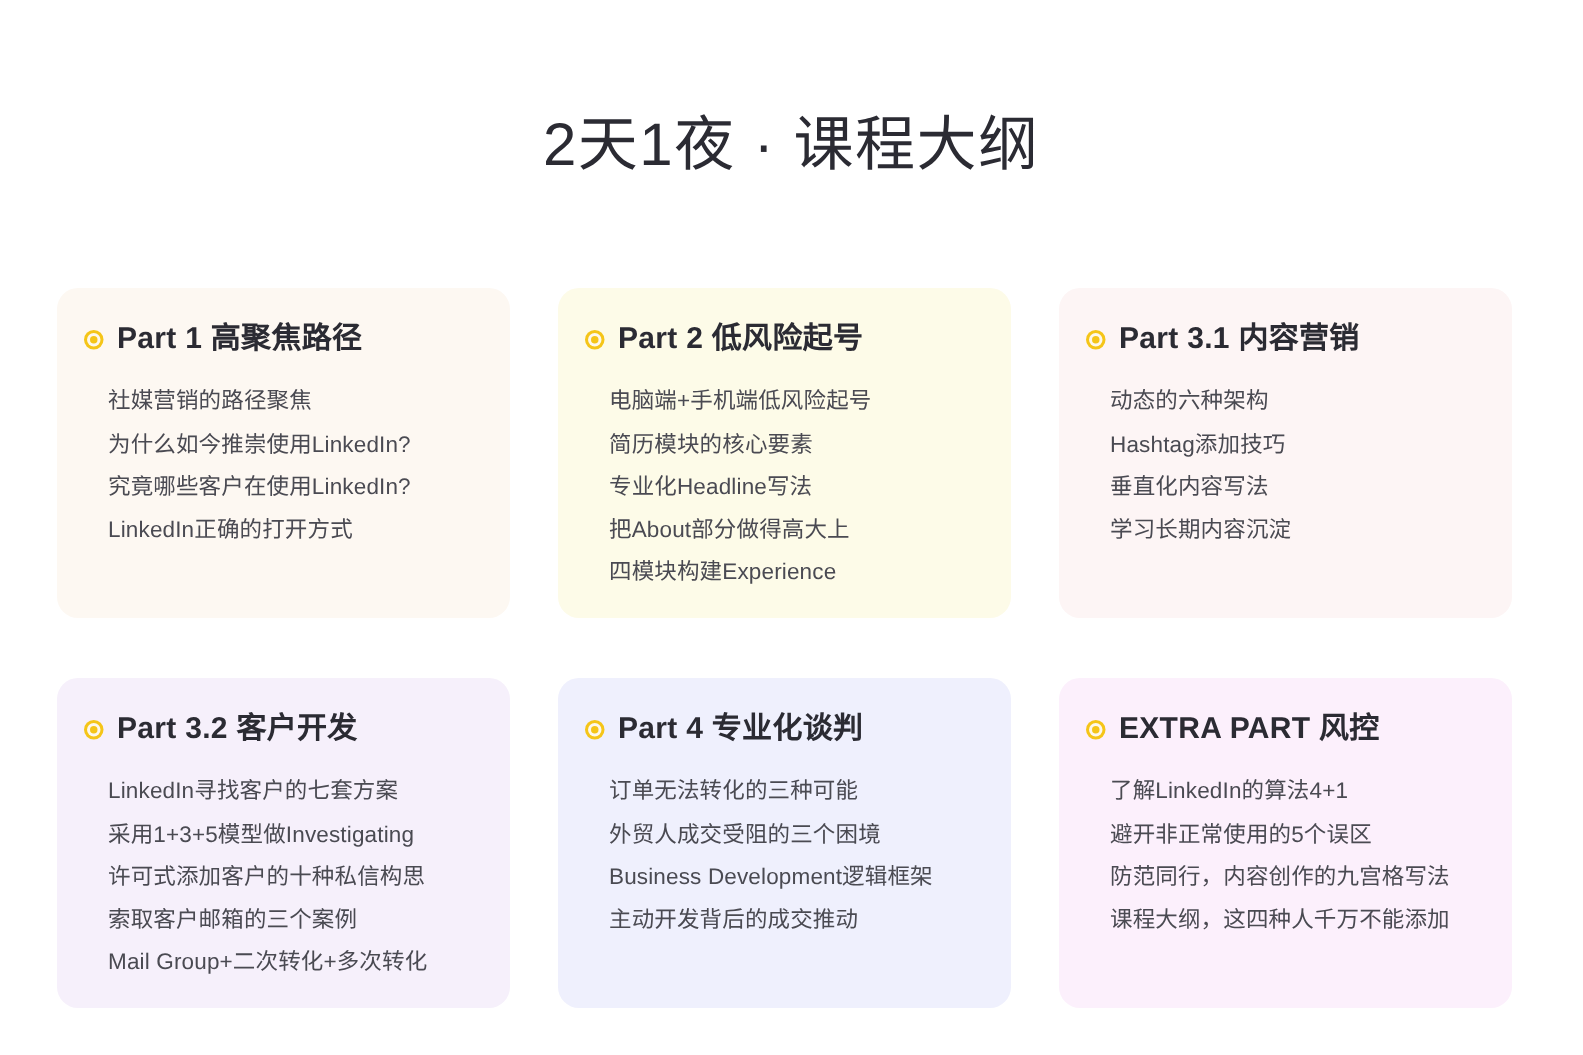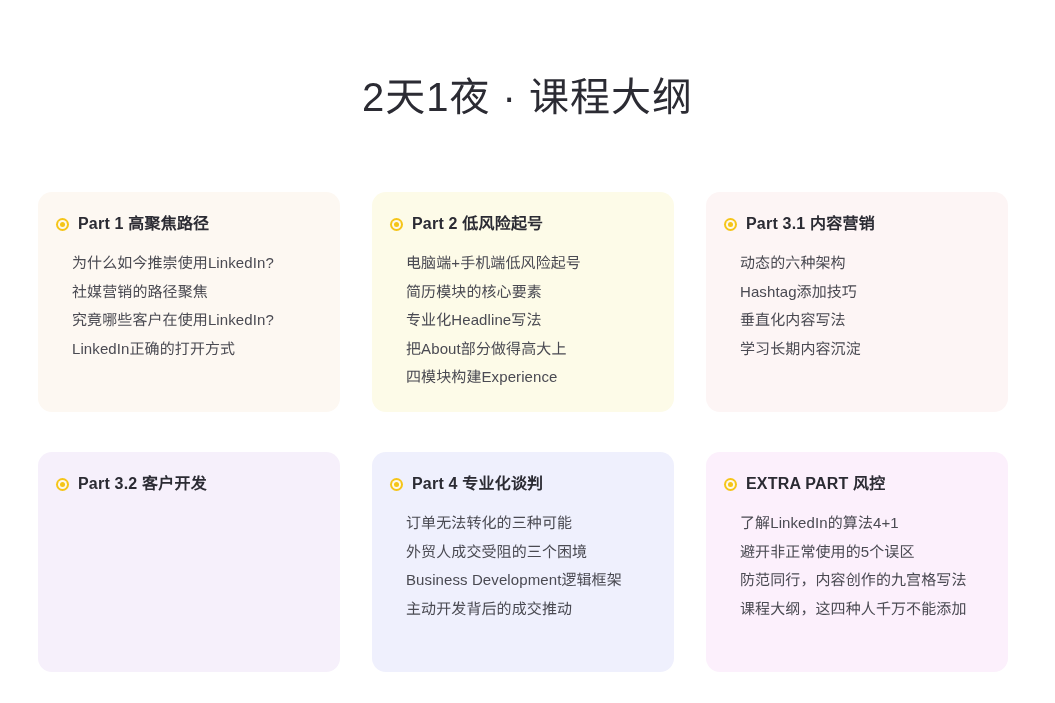--- a/index.html
+++ b/index.html
@@ -86,21 +86,21 @@
     position: absolute;
     left: 4px;
     top: 4px;
     width: 5px;
     height: 5px;
     border-radius: 50%;
     background: #f5c518;
   }
 
   .card-title {
-    font-size: 16px;
+    font-size: 20px;
     font-weight: bold;
     color: #2b2b33;
     line-height: 1.2;
     white-space: nowrap;
     letter-spacing: 0.2px;
   }
 
   .card-list {
     list-style: none;
     margin: 0;
@@ -122,22 +122,22 @@
 
   <h1 class="page-title" style="color: rgb(43, 43, 51);">2天1夜 · 课程大纲</h1>
 
   <div class="grid">
       <div class="card" style="background: rgb(253, 248, 242);">
         <div class="card-head">
           <span class="bullet-icon" style="background: rgb(245, 197, 24);"></span>
           <span class="card-title">Part 1  高聚焦路径</span>
         </div>
         <ul class="card-list">
+          <li>社媒营销的路径聚焦</li>
           <li>为什么如今推崇使用LinkedIn?</li>
-          <li>社媒营销的路径聚焦</li>
           <li>究竟哪些客户在使用LinkedIn?</li>
           <li>LinkedIn正确的打开方式</li>
         </ul>
       </div>
       <div class="card" style="background: rgb(253, 251, 232);">
         <div class="card-head">
           <span class="bullet-icon" style="background: rgb(245, 197, 24);"></span>
           <span class="card-title">Part 2  低风险起号</span>
         </div>
         <ul class="card-list">
@@ -158,20 +158,27 @@
           <li>Hashtag添加技巧</li>
           <li>垂直化内容写法</li>
           <li>学习长期内容沉淀</li>
         </ul>
       </div>
       <div class="card" style="background: rgb(246, 240, 251);">
         <div class="card-head">
           <span class="bullet-icon" style="background: rgb(245, 197, 24);"></span>
           <span class="card-title">Part 3.2  客户开发</span>
         </div>
+        <ul class="card-list">
+          <li>LinkedIn寻找客户的七套方案</li>
+          <li>采用1+3+5模型做Investigating</li>
+          <li>许可式添加客户的十种私信构思</li>
+          <li>索取客户邮箱的三个案例</li>
+          <li>Mail Group+二次转化+多次转化</li>
+        </ul>
       </div>
       <div class="card" style="background: rgb(239, 240, 253);">
         <div class="card-head">
           <span class="bullet-icon" style="background: rgb(245, 197, 24);"></span>
           <span class="card-title">Part 4  专业化谈判</span>
         </div>
         <ul class="card-list">
           <li>订单无法转化的三种可能</li>
           <li>外贸人成交受阻的三个困境</li>
           <li>Business Development逻辑框架</li>

